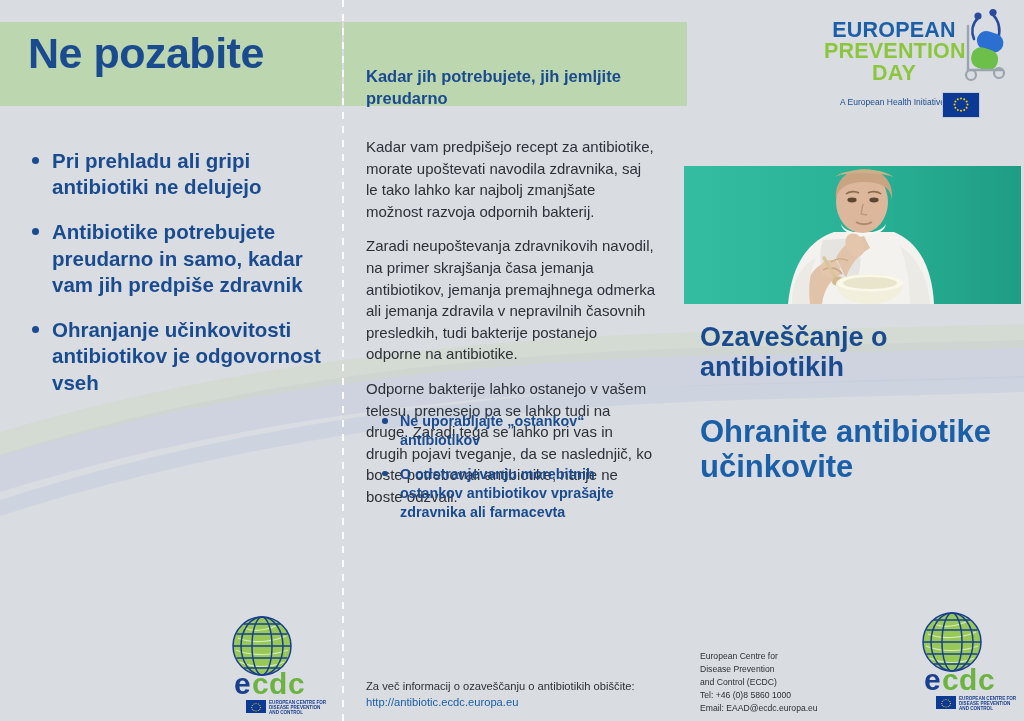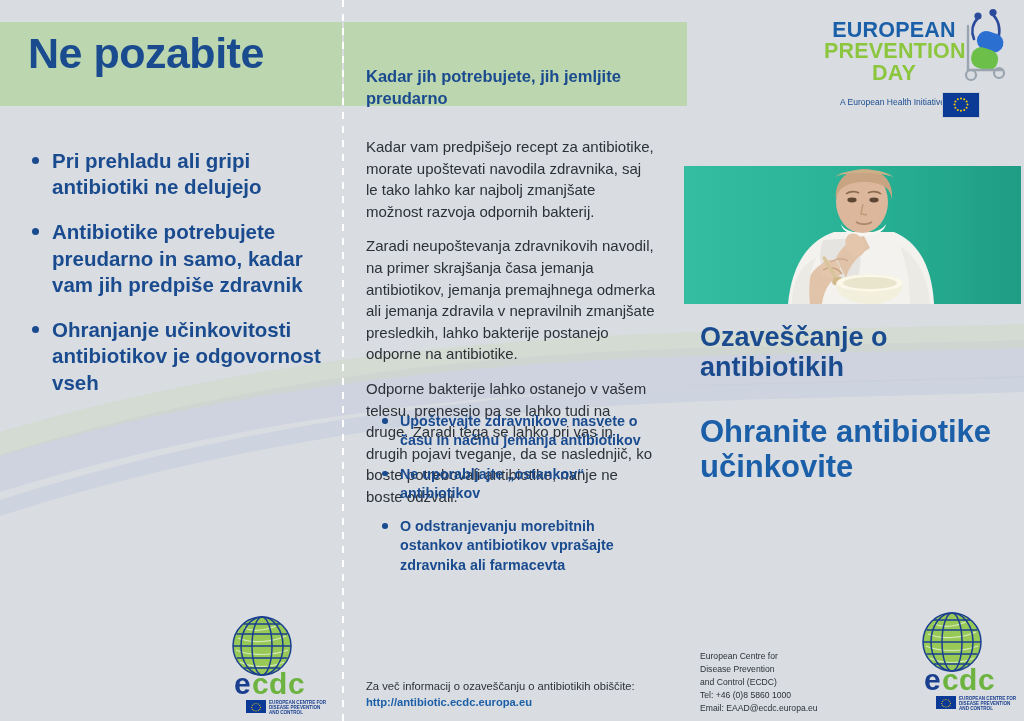--- a/index.html
+++ b/index.html
@@ -73,21 +73,21 @@
     color:#1b4b8f;font-size:14.3px;font-weight:bold;line-height:1.35;
     margin:0 0 14px 0;list-style:none;position:relative;padding-left:20px;
   }
   .center-list li:before{
     content:"";position:absolute;left:2px;top:6px;width:5.5px;height:5.5px;border-radius:50%;background:#1b4b8f;
   }
 
   
   .center-footer{position:absolute;left:366px;top:679px;width:300px;}
   .center-footer .line1{color:#2b3137;font-size:11.2px;line-height:1.4;}
-  .center-footer .line2{color:#1b5fa8;font-size:11.2px;font-weight:bold;line-height:1.4;}
+  .center-footer .line2{color:#1b5fa8;font-size:11.2px;font-weight:normal;line-height:1.4;}
 
   
   .photo{
     position:absolute;left:684px;top:166px;width:337px;height:138px;overflow:hidden;
     background:#2fb79a;
   }
   .photo svg{display:block;}
 
   
   .right-h1{
@@ -167,26 +167,25 @@
   </div>
 
   <ul class="left-list">
     <li>Pri prehladu ali gripi antibiotiki ne delujejo</li>
     <li>Antibiotike potrebujete preudarno in samo, kadar vam jih predpiše zdravnik</li>
     <li>Ohranjanje učinkovitosti antibiotikov je odgovornost vseh</li>
   </ul>
 
   <div class="body-copy">
     <p>Kadar vam predpišejo recept za antibiotike, morate upoštevati navodila zdravnika, saj le tako lahko kar najbolj zmanjšate možnost razvoja odpornih bakterij.</p>
-    <p>Zaradi neupoštevanja zdravnikovih navodil, na primer skrajšanja časa jemanja antibiotikov, jemanja premajhnega odmerka ali jemanja zdravila v nepravilnih zmanjšate presledkih, lahko bakterije postanejo odporne na antibiotike.</p>
+    <p>Zaradi neupoštevanja zdravnikovih navodil, na primer skrajšanja časa jemanja antibiotikov, jemanja premajhnega odmerka ali jemanja zdravila v nepravilnih časovnih presledkih, tudi bakterije postanejo odporne na antibiotike.</p>
     <p>Odporne bakterije lahko ostanejo v vašem telesu, prenesejo pa se lahko tudi na druge. Zaradi tega se lahko pri vas in drugih pojavi tveganje, da se naslednjič, ko boste potrebovali antibiotike, nanje ne boste odzvali.</p>
   </div>
 
   <ul class="center-list">
-    <li>Upoštevajte zdravnikove nasvete o času in načinu jemanja antibiotikov</li>
     <li>Ne uporabljajte „ostankov“ antibiotikov</li>
     <li>O odstranjevanju morebitnih ostankov antibiotikov vprašajte zdravnika ali farmacevta</li>
   </ul>
 
   <div class="center-footer">
     <div class="line1">Za več informacij o ozaveščanju o antibiotikih obiščite:</div>
     <div class="line2">http://antibiotic.ecdc.europa.eu</div>
   </div>
 
   <div class="photo">

